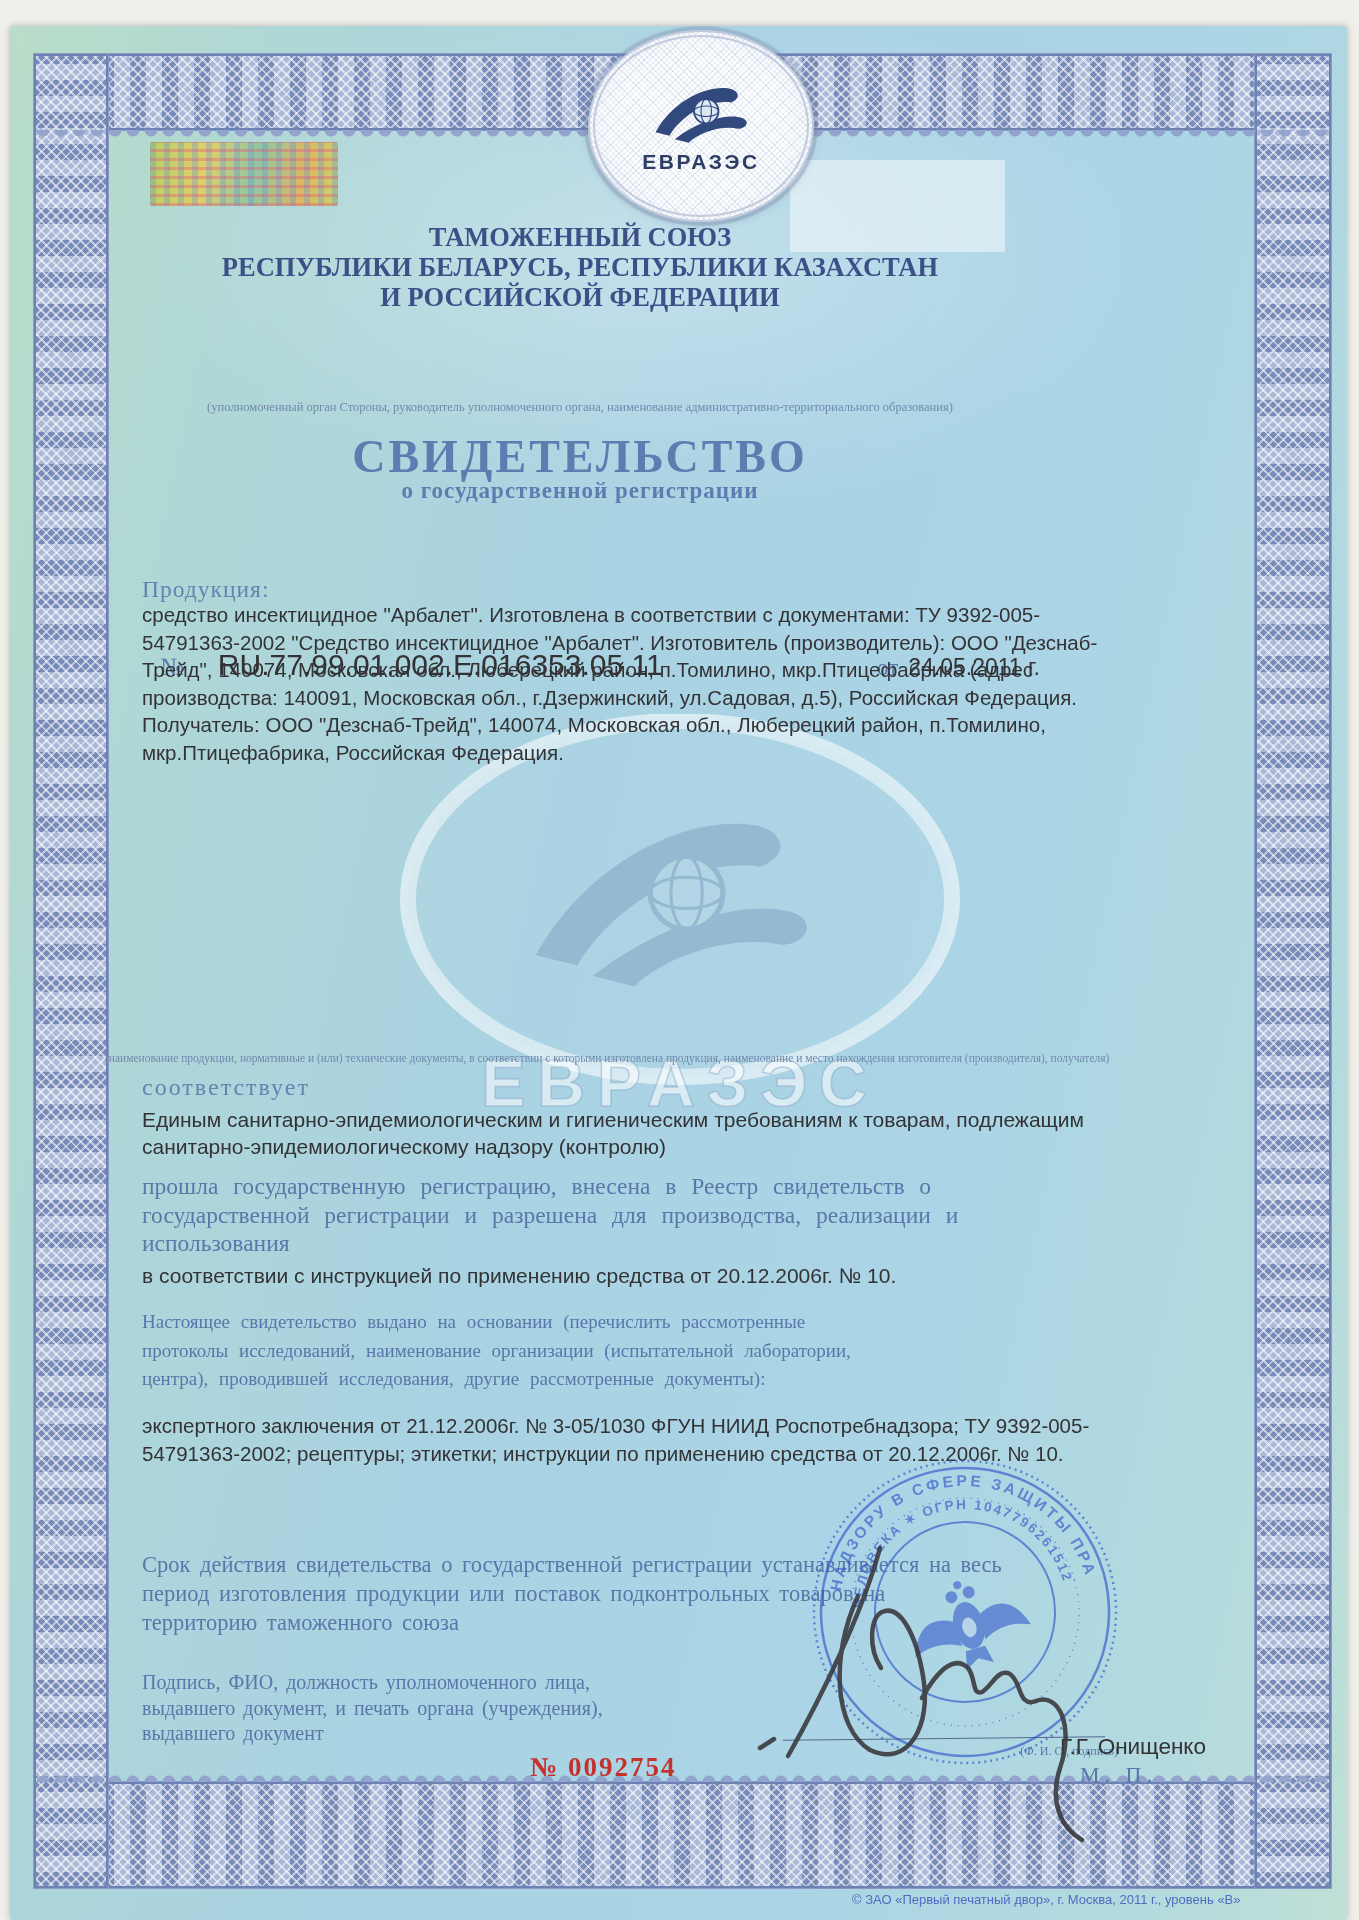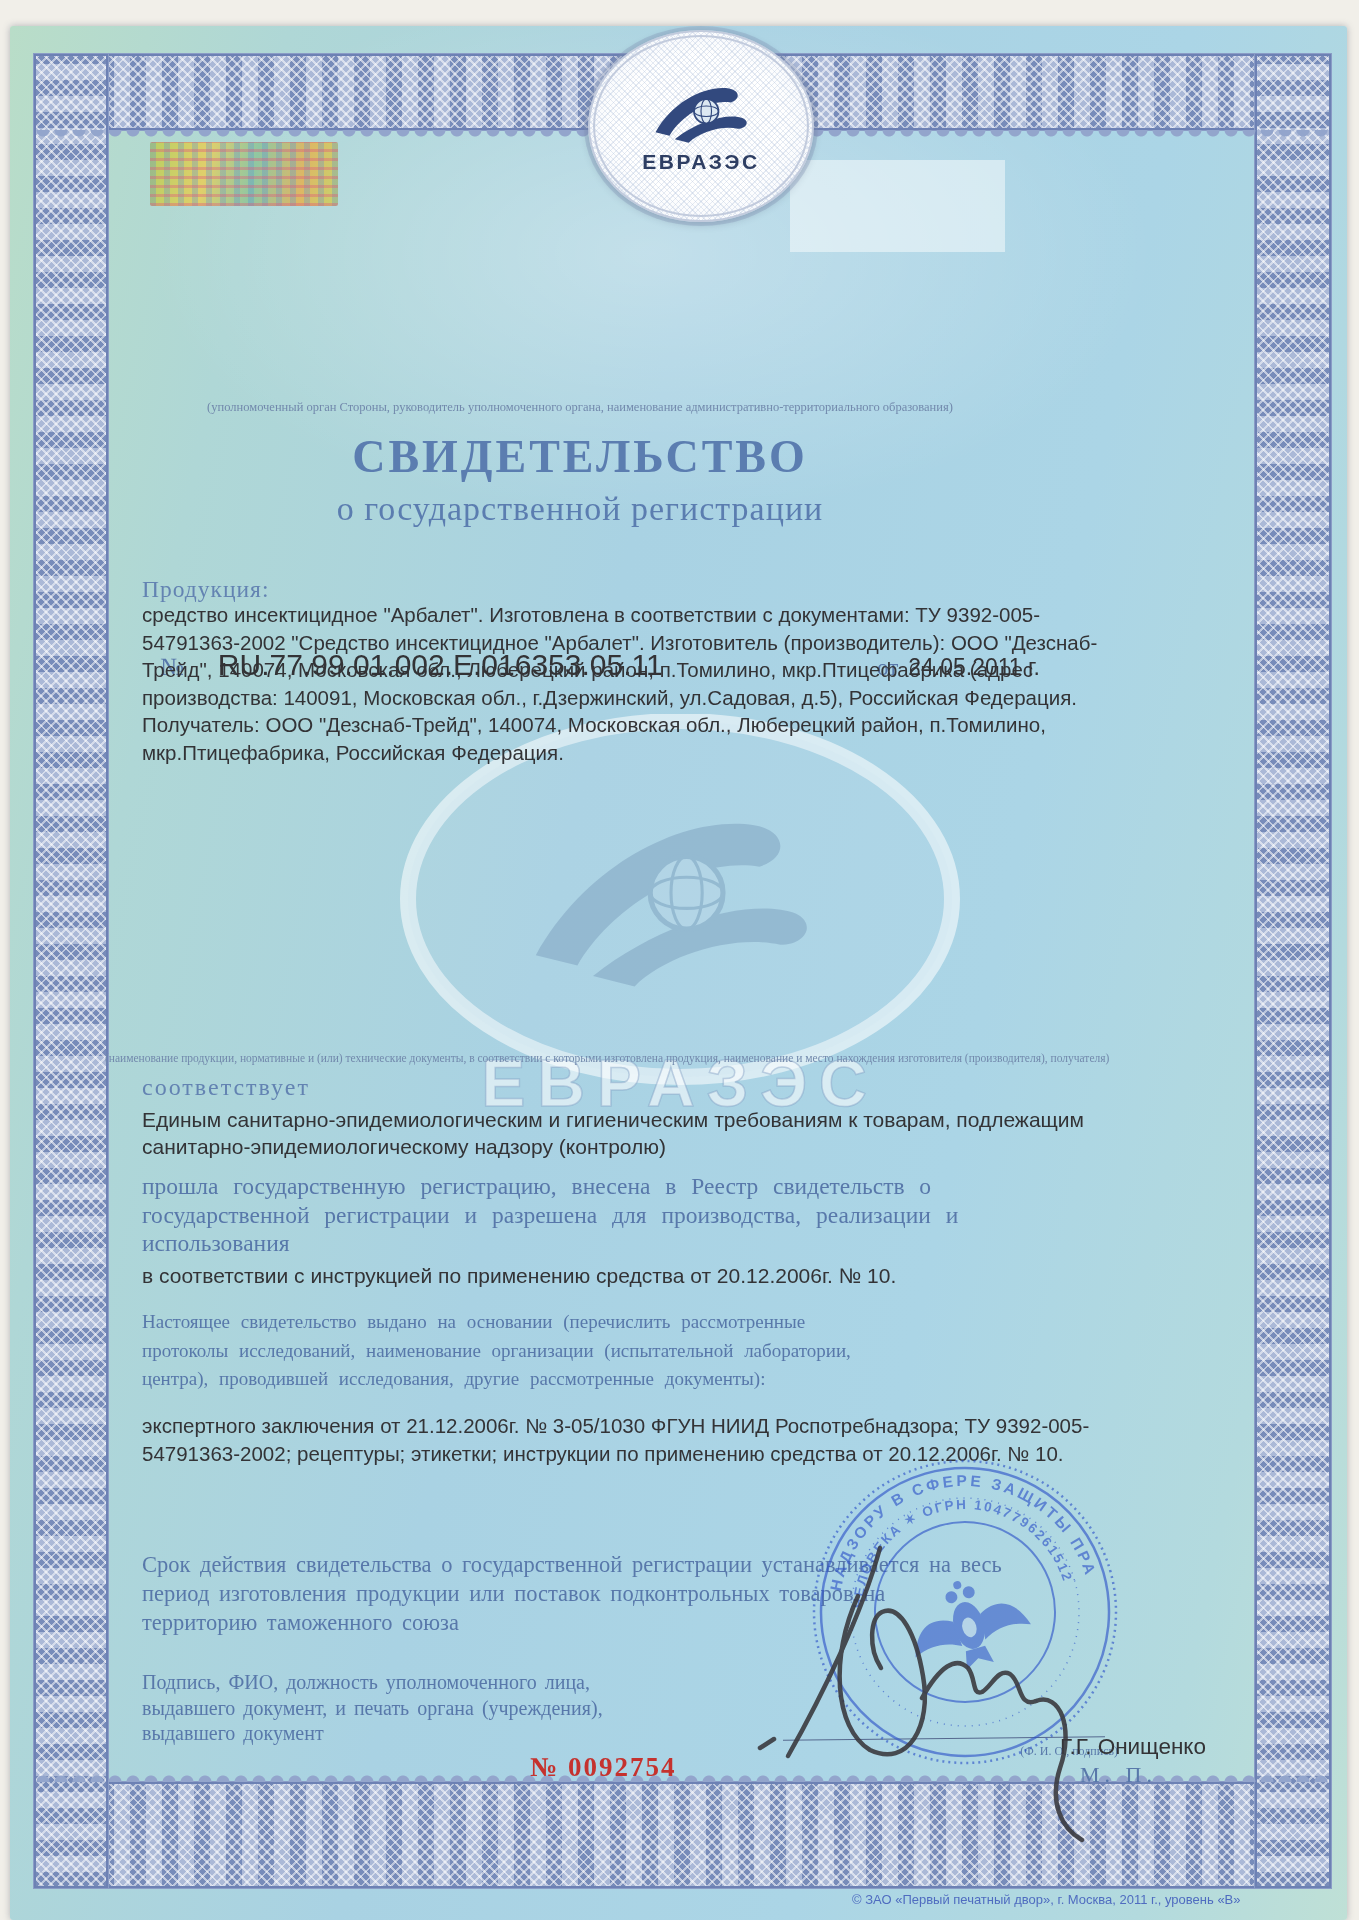--- a/index.html
+++ b/index.html
@@ -49,21 +49,21 @@
   
   .pre{white-space:pre-line;}
   .center{text-align:center;}
   .navy-serif{color:#3c4f87;font-weight:bold;font-size:26.5px;line-height:1.14;}
   .dark-sans{font-family:"Liberation Sans",sans-serif;color:#3a3a3c;}
   .headerblock{position:absolute;left:120px;top:196px;width:900px;}
   .authority{font-size:20.5px;line-height:1.17;margin-top:5px;}
   .footnote{position:absolute;left:120px;top:374px;width:900px;font-size:12.5px;color:#7289ac;}
   .title-main{position:absolute;left:120px;top:404px;width:900px;font-weight:bold;font-size:46px;
         letter-spacing:3px;color:#5b7db0;}
-  .title-sub{position:absolute;left:120px;top:464px;width:900px;font-weight:normal;font-size:34px;
+  .title-sub{position:absolute;left:120px;top:452px;width:900px;font-weight:bold;font-size:23px;
         letter-spacing:1px;color:#5b7db0;}
   .regrow{position:absolute;left:150px;top:622px;width:880px;display:flex;align-items:baseline;}
   .regrow .no{font-size:25px;color:#5878aa;}
   .regrow .num{font-family:"Liberation Sans",sans-serif;font-size:30px;color:#333336;margin-left:34px;}
   .regrow .spacer{flex:1;}
   .regrow .ot{font-size:23px;color:#5878aa;margin-right:10px;}
   .regrow .date{font-family:"Liberation Sans",sans-serif;font-size:23px;color:#333336;}
   .prod-label{position:absolute;left:132px;top:550px;font-size:23.5px;color:#6383b2;letter-spacing:1px;}
   .prod-text{position:absolute;left:132px;top:575px;width:960px;font-family:"Liberation Sans",sans-serif;
         font-size:20.5px;line-height:27.6px;color:#333336;}
@@ -140,20 +140,23 @@
       </svg>
       <div class="label">ЕВРАЗЭС</div>
     </div>
 
     <div class="holo"></div>
     <div class="patch"></div>
 
     <div class="textlayer">
 
       <div class="headerblock center">
+        <div class="navy-serif pre">ТАМОЖЕННЫЙ СОЮЗ
+РЕСПУБЛИКИ БЕЛАРУСЬ, РЕСПУБЛИКИ КАЗАХСТАН
+И РОССИЙСКОЙ ФЕДЕРАЦИИ</div>
       </div>
       <div class="footnote center pre">(уполномоченный орган Стороны, руководитель уполномоченного органа, наименование административно-территориального образования)</div>
 
       <div class="title-main center">СВИДЕТЕЛЬСТВО</div>
       <div class="title-sub center">о государственной регистрации</div>
 
       <div class="regrow">
         <span class="no">№</span>
         <span class="num">RU.77.99.01.002.Е.016353.05.11</span>
         <span class="spacer"></span>

